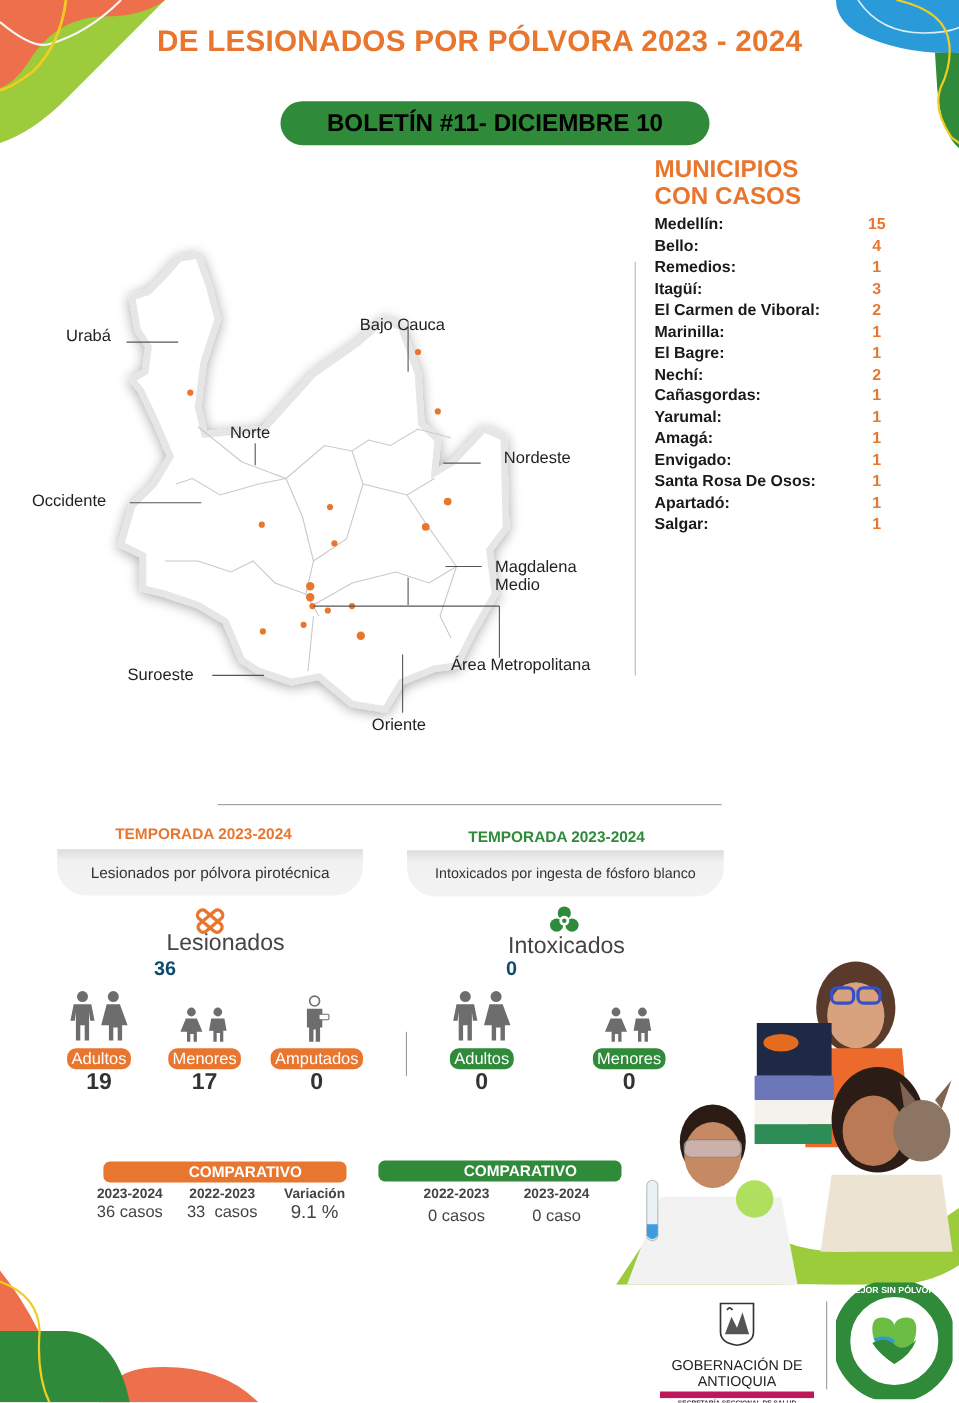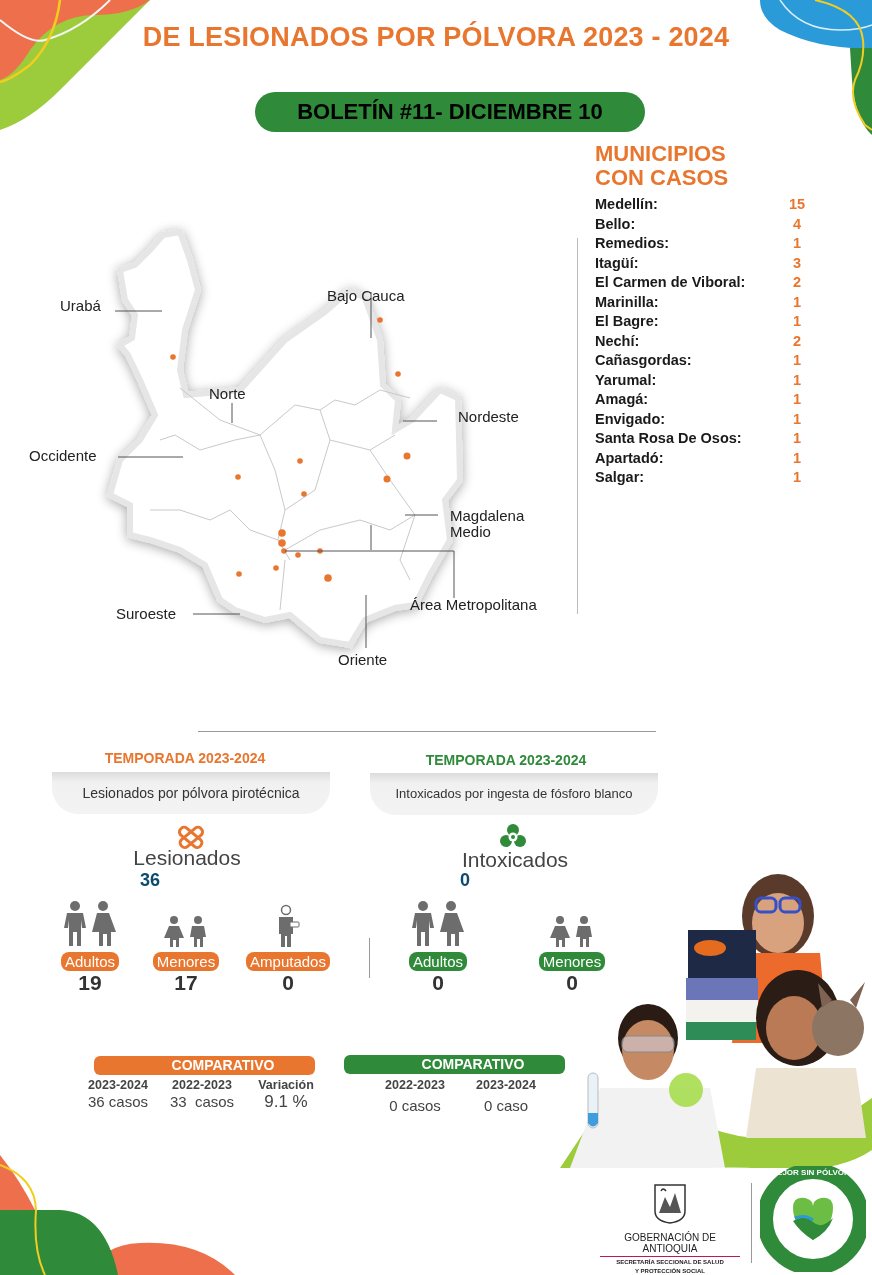--- a/index.html
+++ b/index.html
@@ -48,21 +48,21 @@
   .pill.orange { background: #e8762f; }
   .pill.green { background: #2f8a3a; }
   .cat-val { font-size: 21px; font-weight: 700; color: #333; line-height: 24px; }
 
   .comp-bar { position: absolute; height: 19px; border-radius: 6px; color: #fff; font-weight: 700; font-size: 14px; text-align: center; line-height: 19px; padding-left: 37px; }
   .comp-col { position: absolute; text-align: center; color: #444; }
   .comp-col .y { font-size: 12.5px; font-weight: 700; line-height: 16px; }
   .comp-col .c { font-size: 15px; line-height: 18px; }
 
   .logo-gob { position: absolute; left: 600px; top: 1183px; width: 140px; text-align: center; }
-  .logo-gob .name { font-size: 10px; color: #222; border-bottom: 1px solid #be185d; padding-bottom: 2px; margin-top: 3px; }
+  .logo-gob .name { font-size: 13px; color: #222; border-bottom: 6px solid #be185d; padding-bottom: 2px; margin-top: 3px; }
   .logo-gob .sub { font-size: 6px; font-weight: 700; color: #222; line-height: 7px; margin-top: 2px; }
   .logo-sep { position: absolute; left: 751px; top: 1183px; width: 1px; height: 80px; background: #999; }
 </style>
 </head>
 <body>
 
 <svg class="deco" style="left:0;top:0" width="170" height="140" viewBox="0 0 170 140">
   <path d="M0 0 H150 Q100 50 60 90 Q30 120 0 130 Z" fill="#9ccb3b"></path>
   <path d="M0 0 H150 Q130 15 95 15 Q55 15 30 50 Q15 75 0 80 Z" fill="#ee6f4b"></path>
   <path d="M0 20 Q30 45 45 40 Q80 30 110 0" stroke="#f5f5f5" stroke-width="2" fill="none"></path>
@@ -228,21 +228,21 @@
 
 <div class="season-title" style="left:60px;top:750px;width:250px;color:#e8762f">TEMPORADA 2023-2024</div>
 <div class="season-sub" style="left:52px;top:772px;width:278px">Lesionados por pólvora pirotécnica</div>
 
 <svg class="deco" style="left:176px;top:823px" width="30" height="28" viewBox="0 0 30 28">
   <g fill="none" stroke="#e8762f" stroke-width="3">
     <rect x="2" y="10" width="26" height="9" rx="4" transform="rotate(40 15 14)"></rect>
     <rect x="2" y="10" width="26" height="9" rx="4" transform="rotate(-40 15 14)"></rect>
   </g>
 </svg>
-<div class="big-label" style="left:102px;top:846px;width:170px">Lesionados</div>
+<div class="big-label" style="left:120px;top:846px;width:170px">Lesionados</div>
 <div class="big-value" style="left:140px;top:870px;width:110px">36</div>
 
 <div class="cat" style="left:50px;top:900px;width:80px">
   <svg width="64" height="48" viewBox="0 0 64 48">
     <g fill="#6d6d6d">
       <circle cx="17" cy="6" r="5"></circle>
         <path d="M9 13 H25 L28 28 H24 L23 20 V46 H19 V32 H15 V46 H11 V20 L10 28 H6 Z"></path>
       <circle cx="45" cy="6" r="5"></circle>
         <path d="M39 13 H51 L58 32 H53 V46 H49 V34 H45 V46 H41 V32 H34 Z"></path>
     </g>

